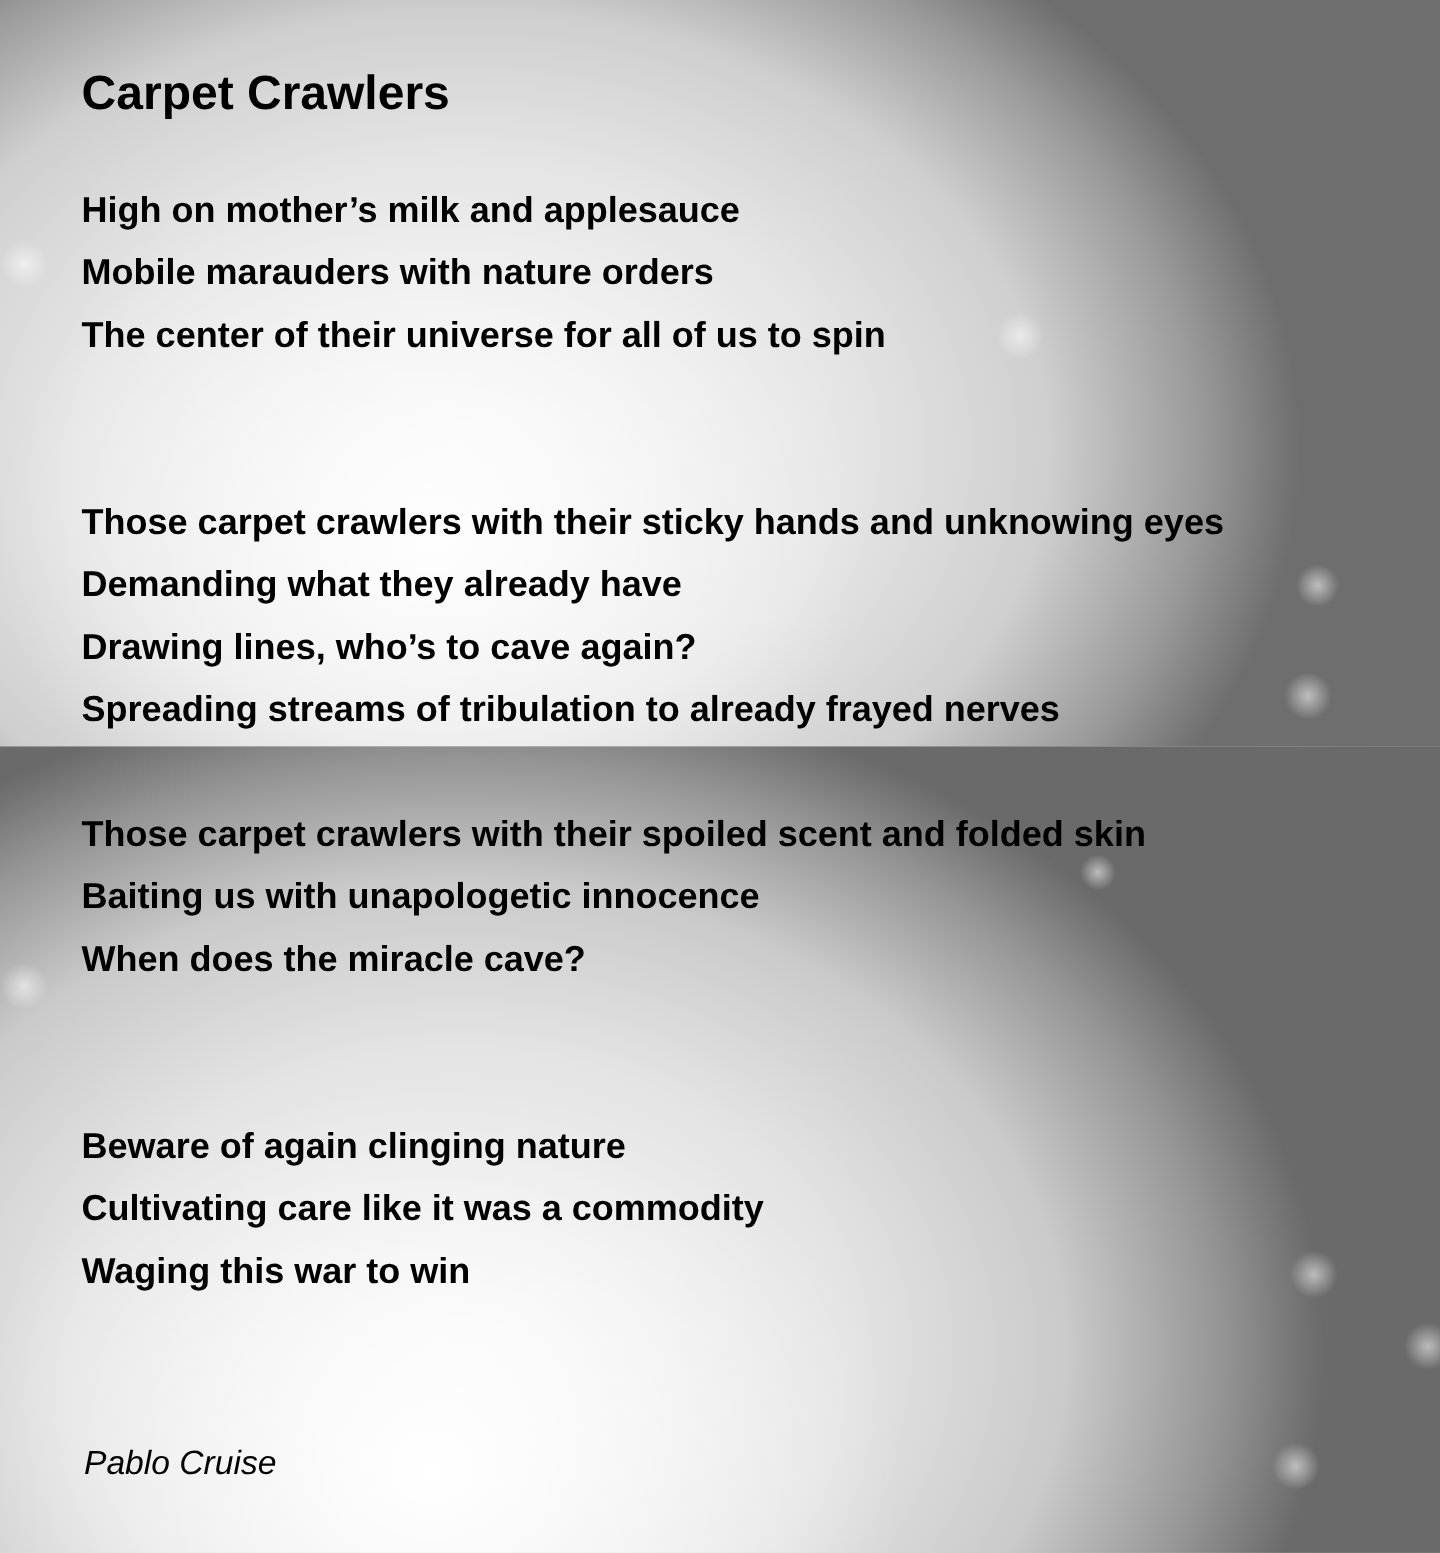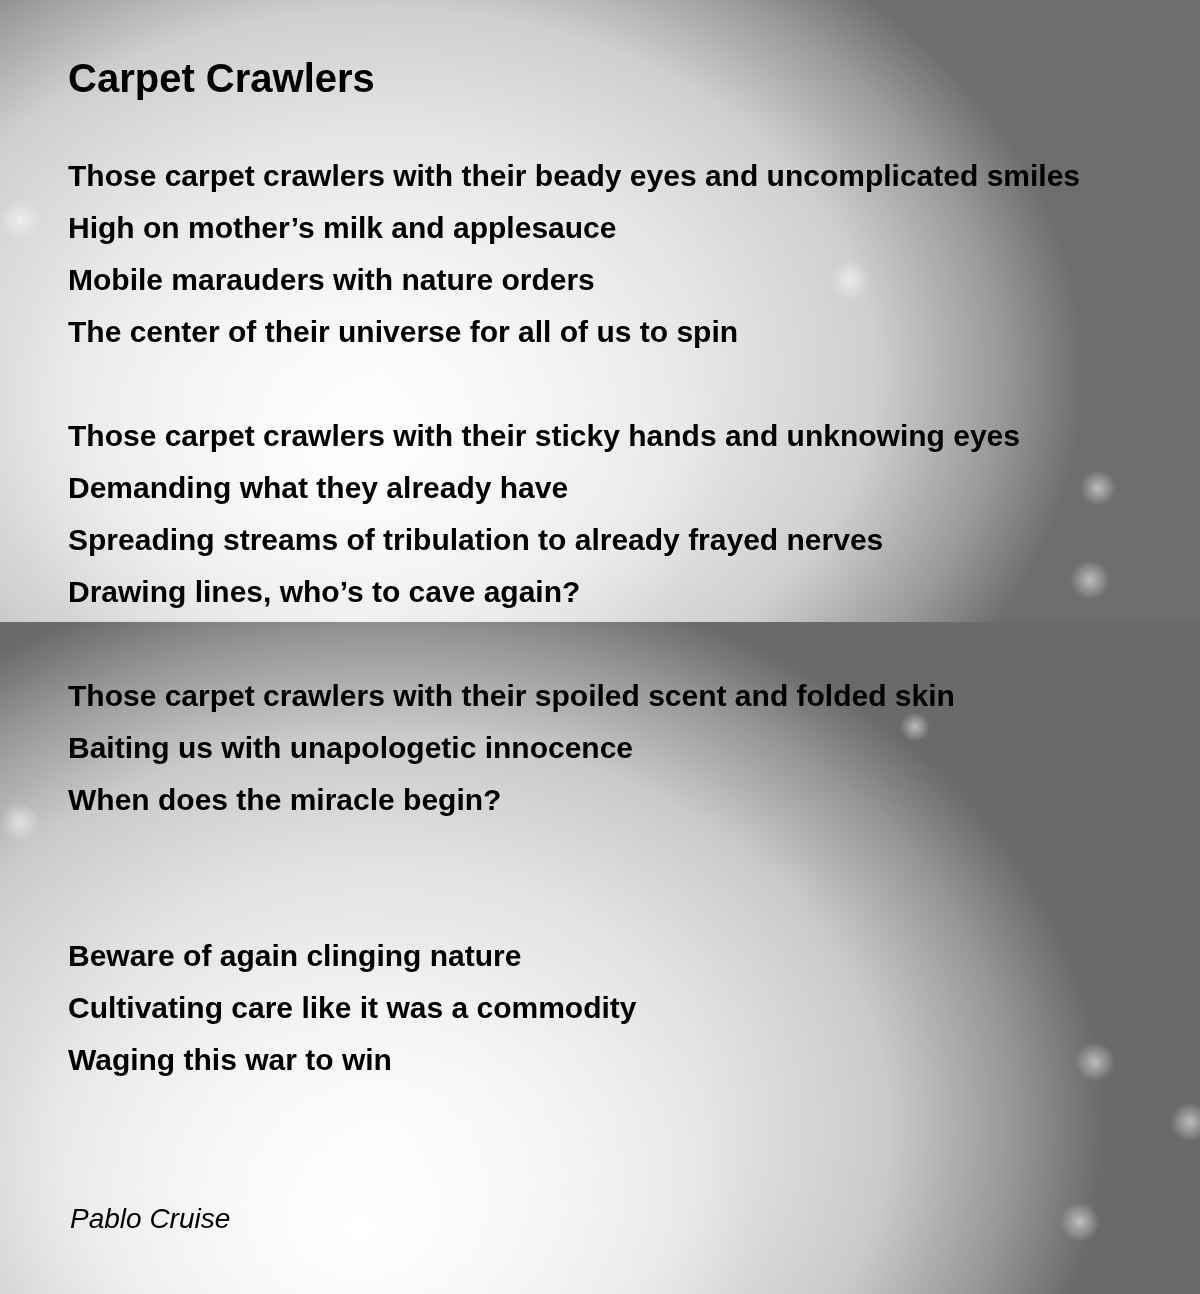--- a/index.html
+++ b/index.html
@@ -96,37 +96,36 @@
   <div class="sparkle" style="left:1075px;top:420px;width:40px;height:40px;"></div>
   <div class="sparkle" style="left:1170px;top:480px;width:40px;height:40px;"></div>
   <div class="sparkle" style="left:1060px;top:580px;width:40px;height:40px;"></div>
   <div class="sparkle" style="left:0px;top:180px;width:40px;height:40px;"></div>
 </div>
 
 <div class="content">
   <h1 class="title">Carpet Crawlers</h1>
 
   <div class="stanza" style="top:150px;">
-    <span class="line">Those carpet crawlers with their beady eyes and uncomplicated smiles</span>
     <span class="line">High on mother’s milk and applesauce</span>
     <span class="line">Mobile marauders with nature orders</span>
     <span class="line">The center of their universe for all of us to spin</span>
   </div>
 
   <div class="stanza" style="top:410px;">
     <span class="line">Those carpet crawlers with their sticky hands and unknowing eyes</span>
     <span class="line">Demanding what they already have</span>
+    <span class="line">Drawing lines, who’s to cave again?</span>
     <span class="line">Spreading streams of tribulation to already frayed nerves</span>
-    <span class="line">Drawing lines, who’s to cave again?</span>
   </div>
 
   <div class="stanza" style="top:670px;">
     <span class="line">Those carpet crawlers with their spoiled scent and folded skin</span>
     <span class="line">Baiting us with unapologetic innocence</span>
-    <span class="line">When does the miracle begin?</span>
+    <span class="line">When does the miracle cave?</span>
   </div>
 
   <div class="stanza" style="top:930px;">
     <span class="line">Beware of again clinging nature</span>
     <span class="line">Cultivating care like it was a commodity</span>
     <span class="line">Waging this war to win</span>
   </div>
 
   <div class="author">Pablo Cruise</div>
 </div>

